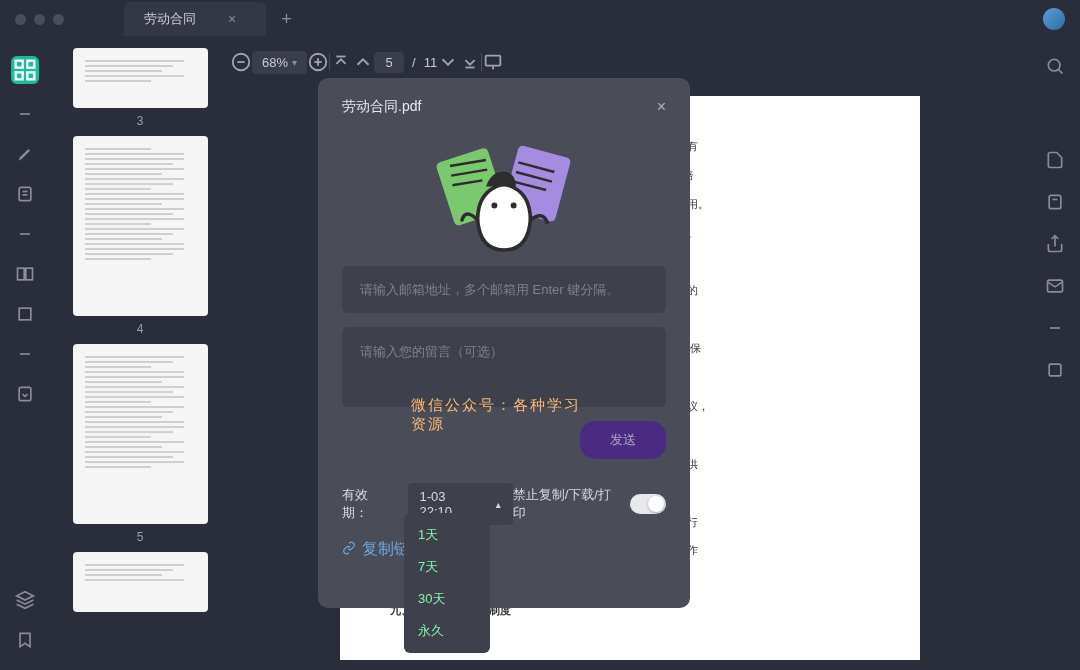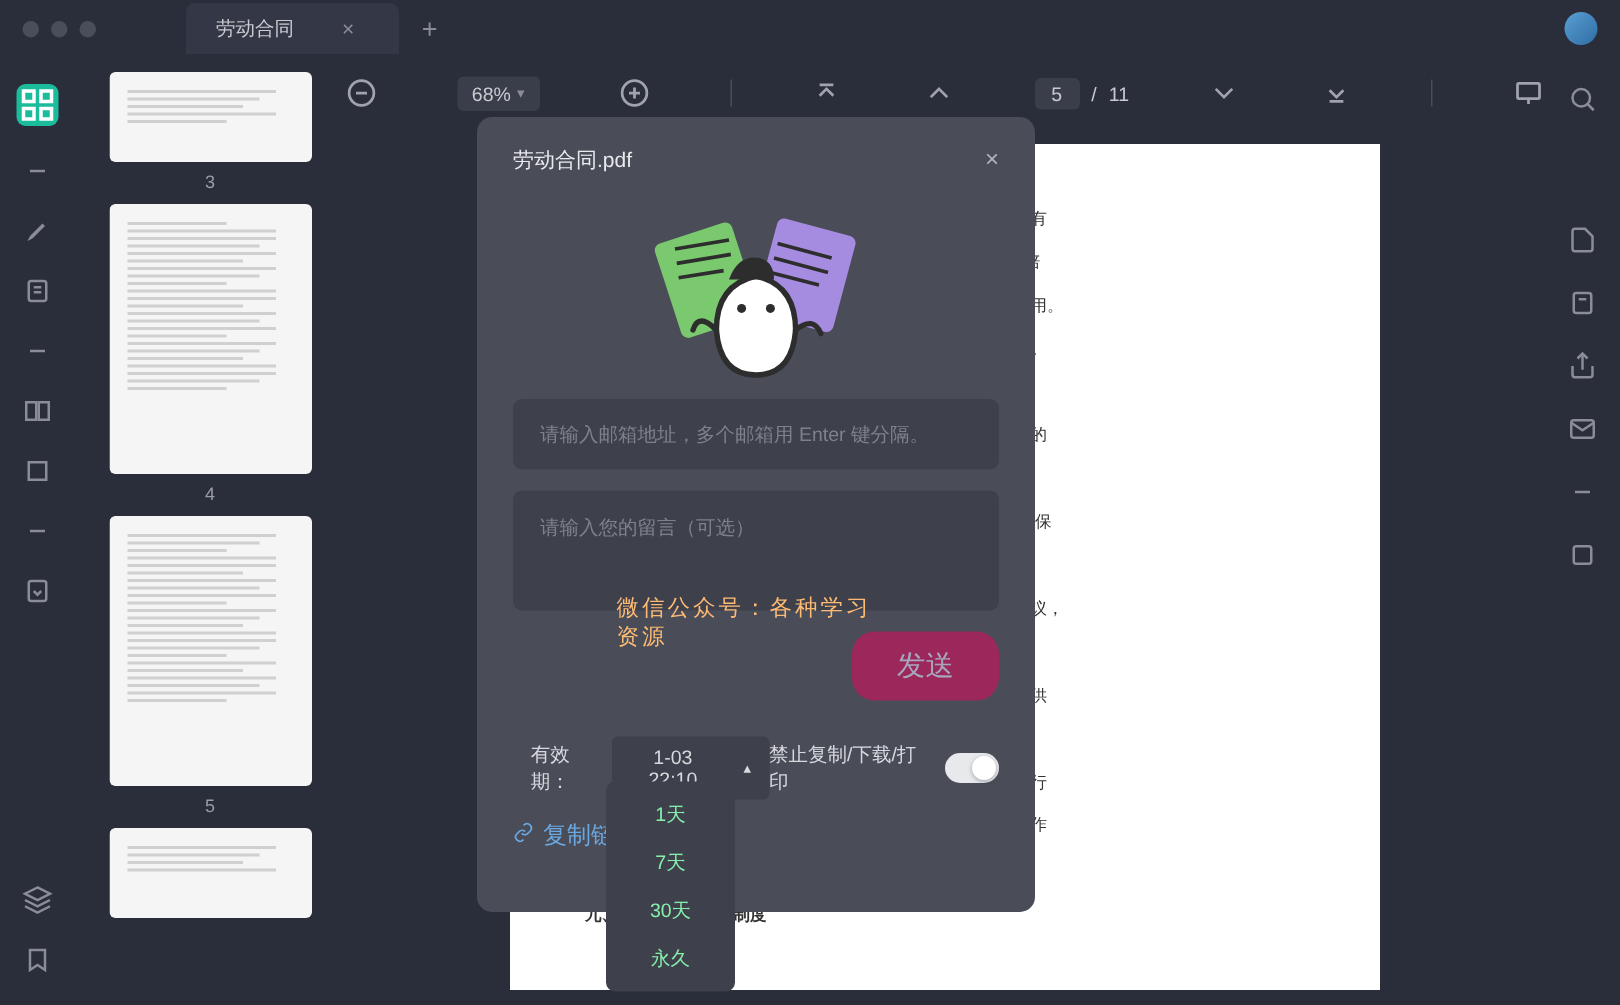--- a/index.html
+++ b/index.html
@@ -33,21 +33,21 @@
 .thumb-line.w80 { width: 80%; }
 .thumb-line.w60 { width: 60%; }
 .thumb-line.w90 { width: 90%; }
 .thumb-line.w70 { width: 70%; }
 .thumb-label { color: #9a9da8; font-size: 12px; }
 
 
 .content { flex: 1; background: #2a2d3a; display: flex; flex-direction: column; position: relative; }
 
 
-.toolbar { height: 48px; display: flex; align-items: center; justify-content: space-between; color: #c8cad0; font-size: 13px; }
+.toolbar { height: 48px; display: flex; align-items: center; justify-content: flex-start; color: #c8cad0; font-size: 13px; }
 .tb-btn { width: 22px; height: 22px; display: flex; align-items: center; justify-content: center; color: #a0a3ae; }
 .tb-zoom { background: #3a3d4a; padding: 4px 10px; border-radius: 4px; display: flex; align-items: center; gap: 4px; }
 .tb-sep { width: 1px; height: 18px; background: #4a4d5a; }
 .tb-pages { display: flex; align-items: center; gap: 8px; }
 .tb-page-input { background: #3a3d4a; padding: 3px 10px; border-radius: 4px; min-width: 30px; text-align: center; }
 
 
 .docview { flex: 1; display: flex; justify-content: center; padding: 10px 30px; overflow: hidden; position: relative; }
 .page-surface { width: 580px; background: #fff; color: #333; font-size: 11px; line-height: 1.9; padding: 40px 50px; position: relative; }
 .page-surface p { margin-bottom: 8px; text-indent: 2em; }
@@ -58,23 +58,23 @@
 
 
 .modal { position: absolute; left: 318px; top: 78px; width: 372px; height: 530px; background: #4a4d58; border-radius: 10px; padding: 20px 24px; z-index: 30; display: flex; flex-direction: column; }
 .modal-head { display: flex; justify-content: space-between; align-items: center; color: #e8e9ed; font-size: 14px; }
 .modal-close { color: #b0b3bd; font-size: 16px; }
 .modal-illus { height: 120px; display: flex; align-items: center; justify-content: center; margin-top: 20px; margin-bottom: 10px; }
 .modal-input { background: #3e414b; border: none; border-radius: 6px; padding: 16px 18px; color: #c8cad0; font-size: 13px; margin-bottom: 14px; width: 100%; }
 .modal-input::placeholder { color: #7e818c; }
 .modal-textarea { height: 80px; resize: none; }
 .modal-wechat { position: absolute; left: 50%; transform: translateX(-50%); top: 318px; color: #fdba74; font-size: 15px; letter-spacing: 2px; pointer-events: none; }
-.modal-send { align-self: flex-end; background: #be185d; color: #cfcce8; padding: 10px 30px; border-radius: 15px; font-size: 19px; border: none; margin-bottom: 24px; opacity: 0.7; }
+.modal-send { align-self: flex-end; background: #4c1d95; color: #cfcce8; padding: 10px 30px; border-radius: 15px; font-size: 13px; border: none; margin-bottom: 24px; opacity: 0.7; }
 .modal-row { display: flex; justify-content: space-between; align-items: center; color: #d8d9de; font-size: 13px; margin-bottom: 14px; }
-.modal-expiry { display: flex; align-items: center; gap: 16px; position: relative; text-align: center; }
+.modal-expiry { display: flex; align-items: center; gap: 16px; position: relative; }
 .expiry-val { background: #3e414b; padding: 6px 12px; border-radius: 4px; display: flex; align-items: center; gap: 18px; }
 .toggle { width: 38px; height: 20px; background: #e8e9ed; border-radius: 20px; position: relative; }
 .toggle::after { content: ""; position: absolute; right: 2px; top: 2px; width: 16px; height: 16px; background: #fff; border-radius: 50%; box-shadow: 0 1px 3px rgba(0,0,0,0.3); }
 .copy-link { color: #6ba7e0; display: flex; align-items: center; gap: 6px; }
 
 
 .dropdown { position: absolute; top: 30px; left: 0; width: 86px; background: #3e414b; border-radius: 6px; padding: 6px 0; z-index: 40; }
 .dd-item { padding: 7px 14px; color: #86efac; font-size: 13px; }
 
 svg { width: 100%; height: 100%; }

